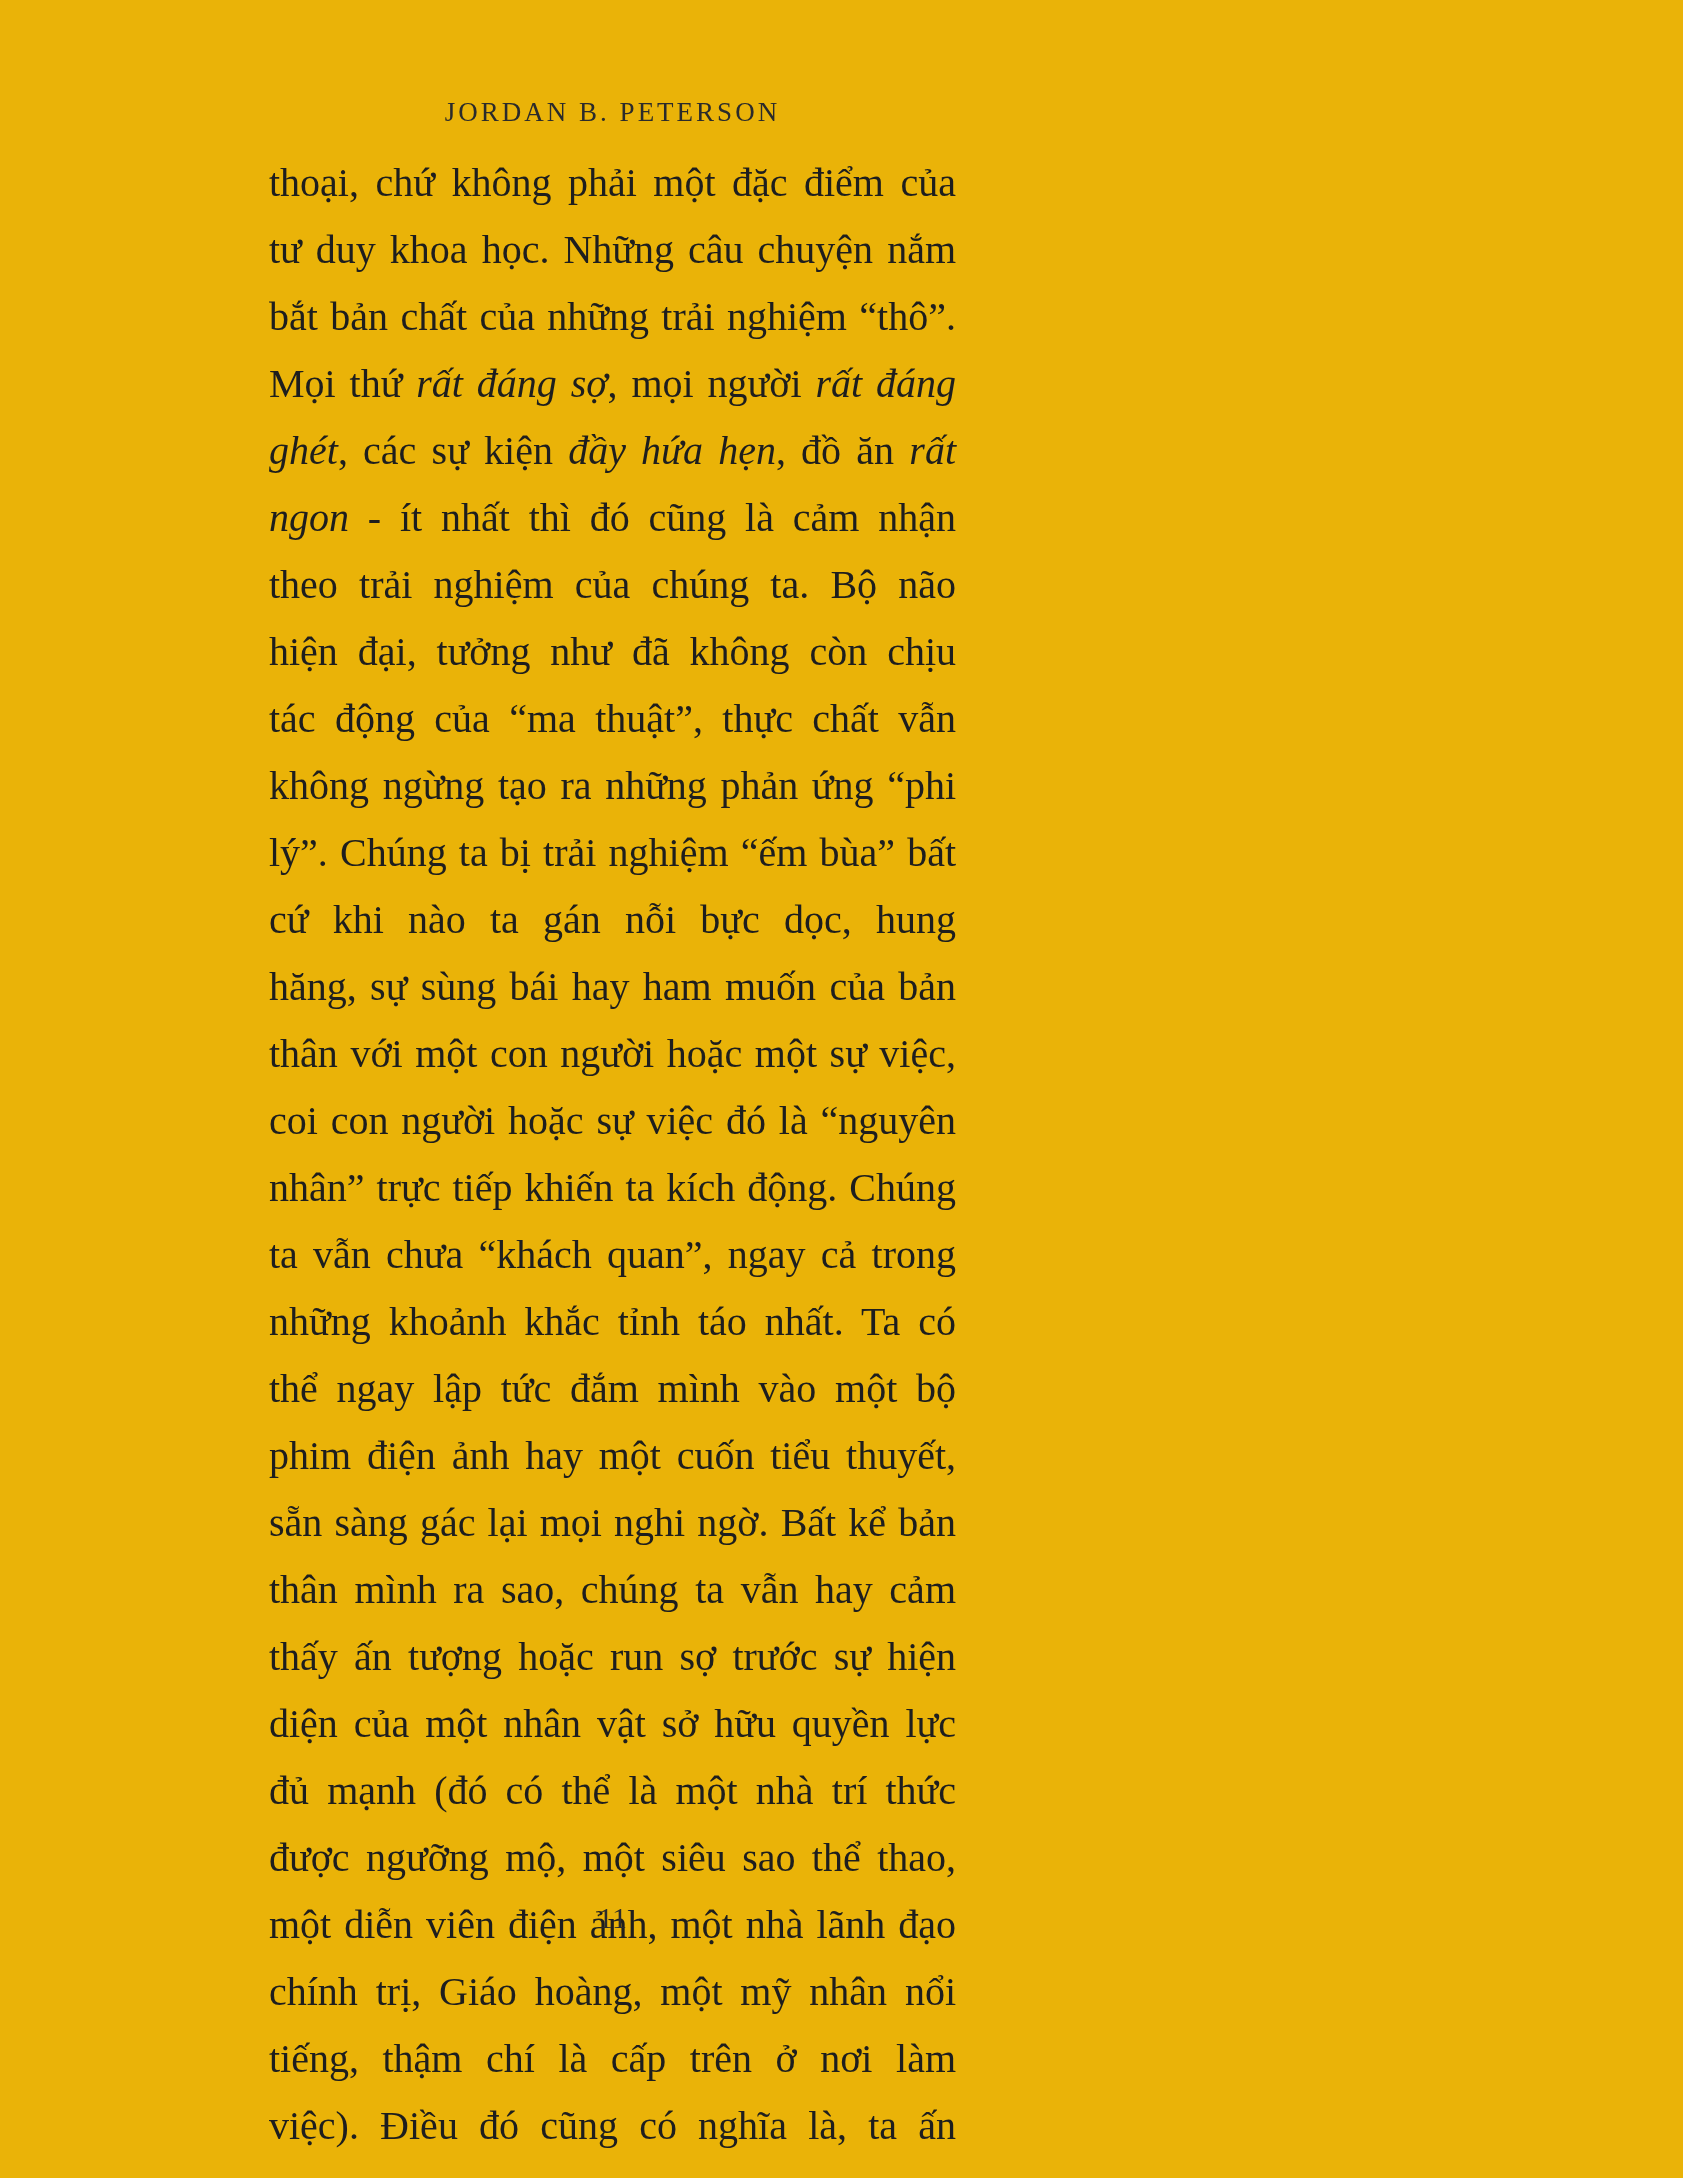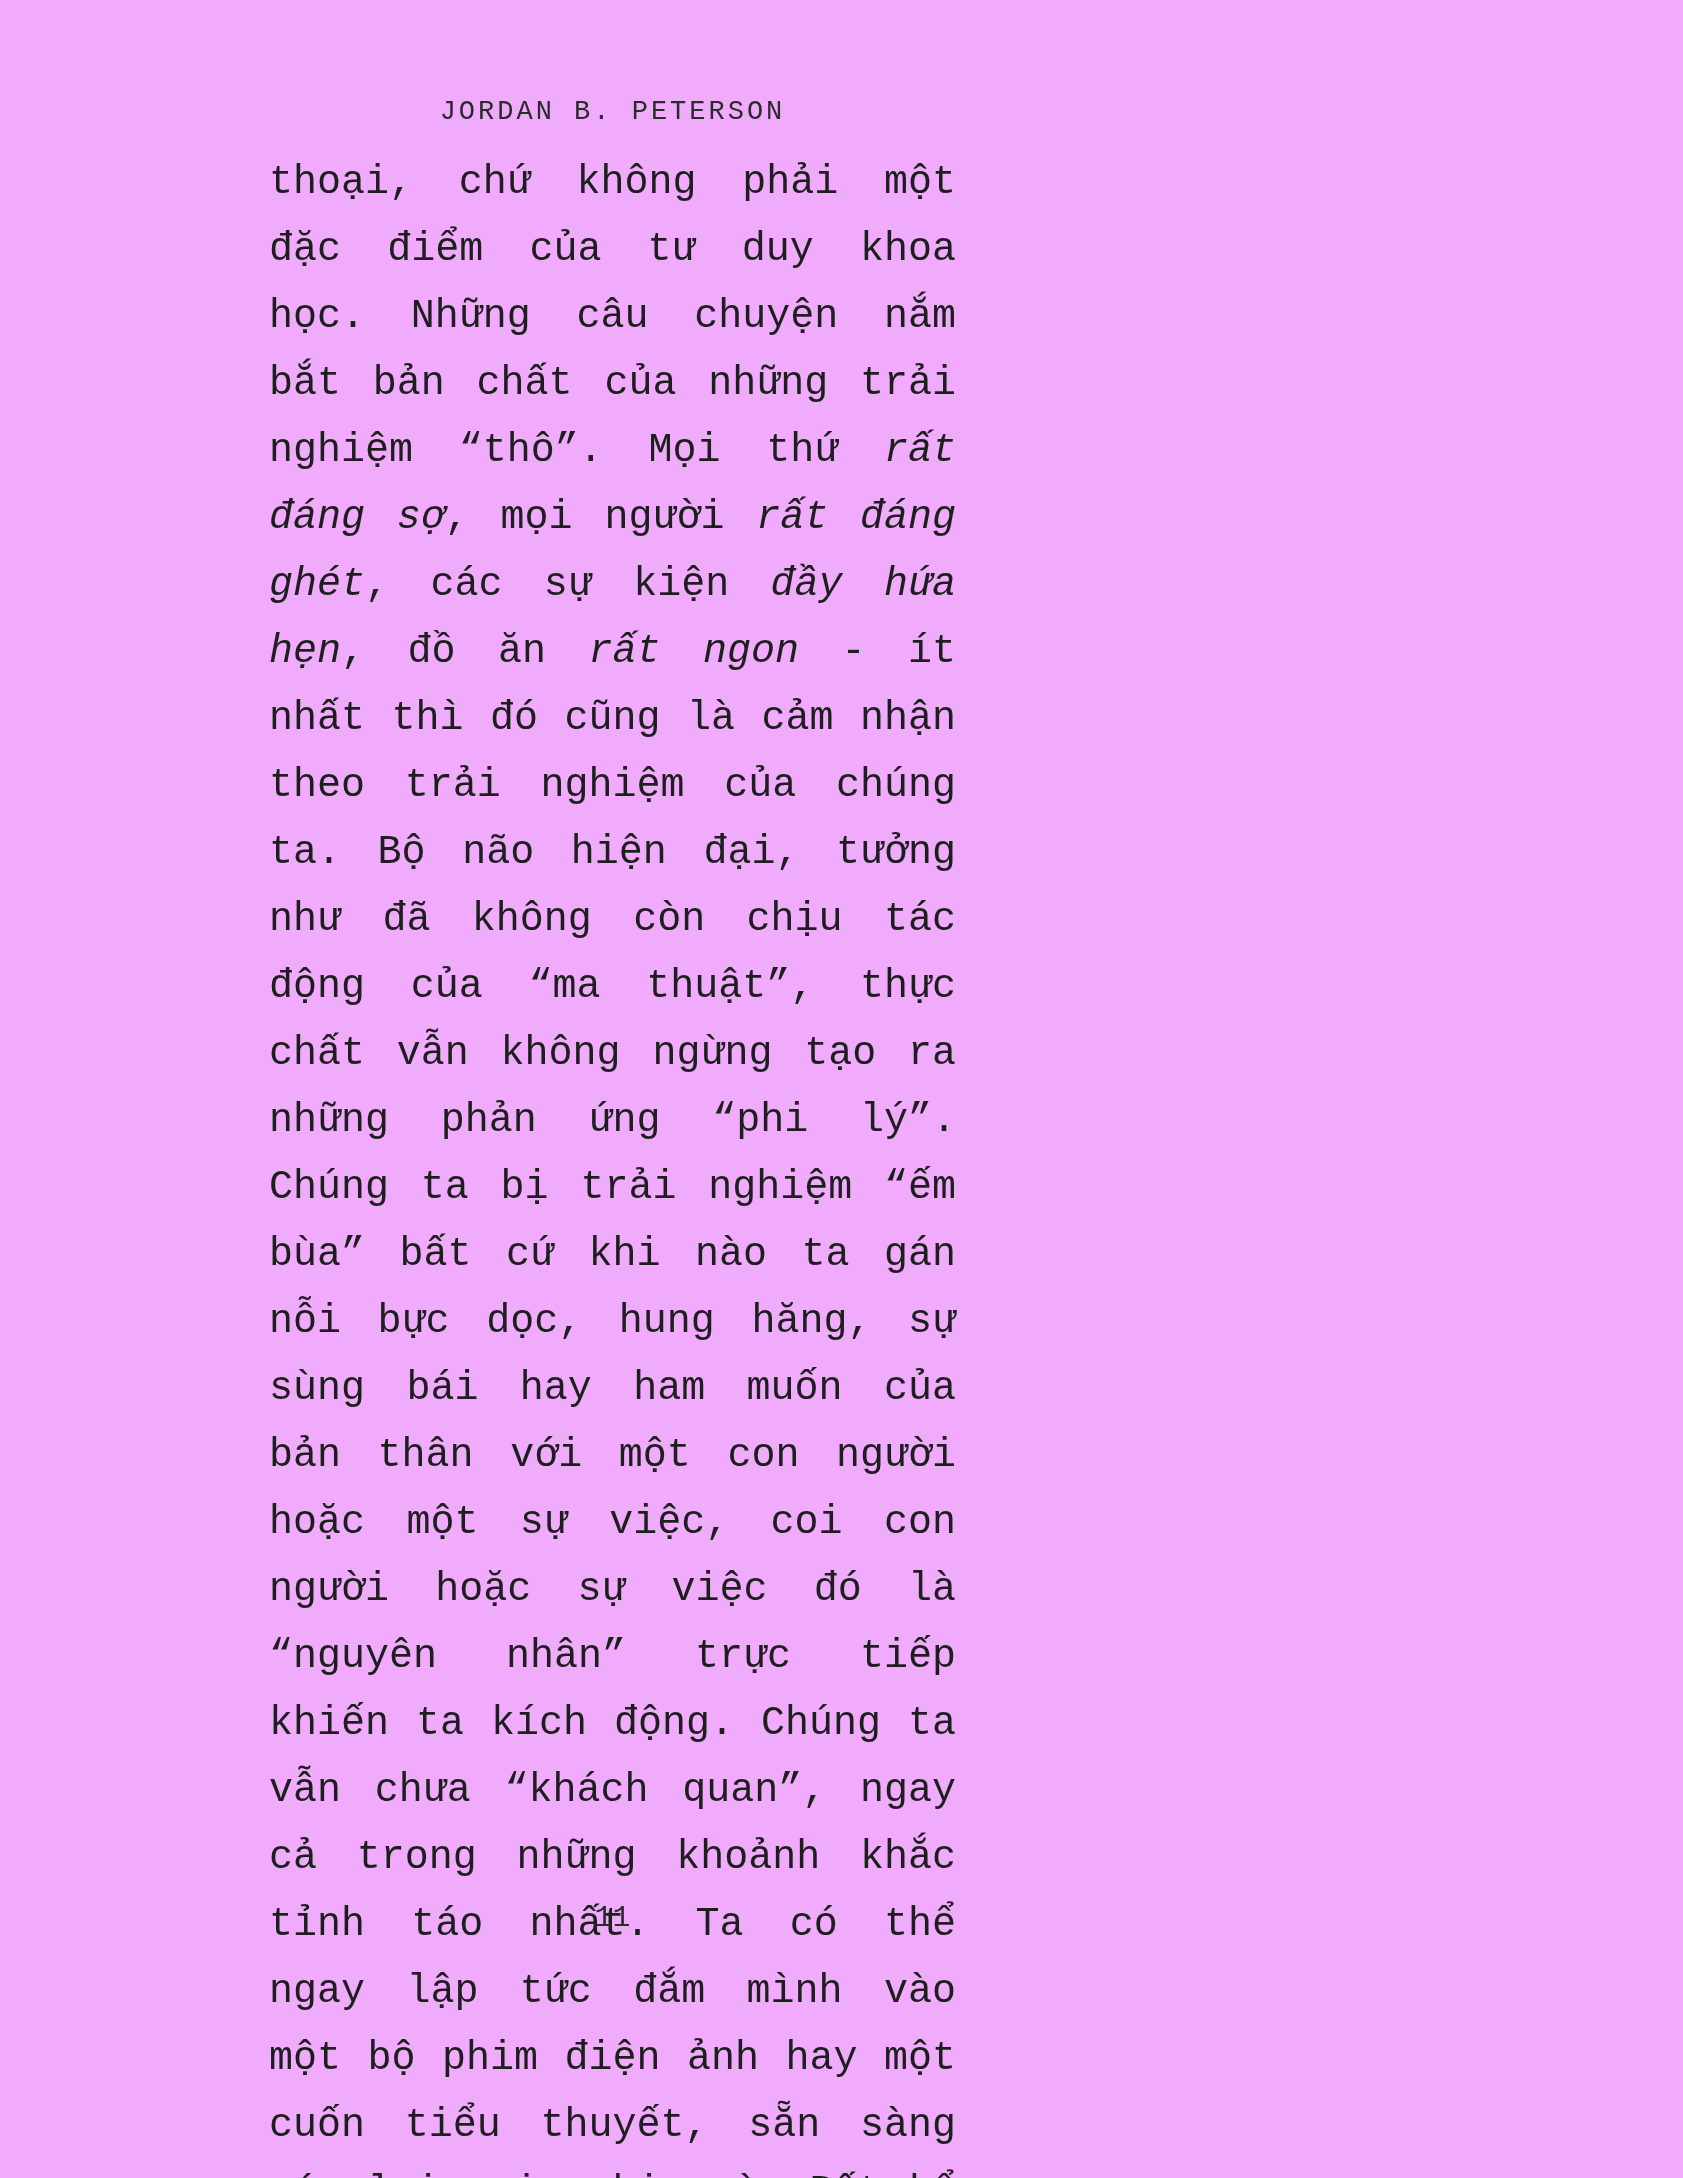--- a/index.html
+++ b/index.html
@@ -4,23 +4,23 @@
 <style>
   html, body {
     margin: 0;
     padding: 0;
     background: #ffffff;
   }
   .page {
     position: relative;
     width: 1683px;
     height: 2178px;
-    background: #f0abfc;
+    background: #eab308;
     overflow: hidden;
-    font-family: Liberation Mono, monospace;
+    font-family: Liberation Serif, serif;
   }
   .content {
     position: absolute;
     left: 269px;
     top: 0;
     width: 687px;
     height: 2178px;
   }
   .running-header {
     position: absolute;

